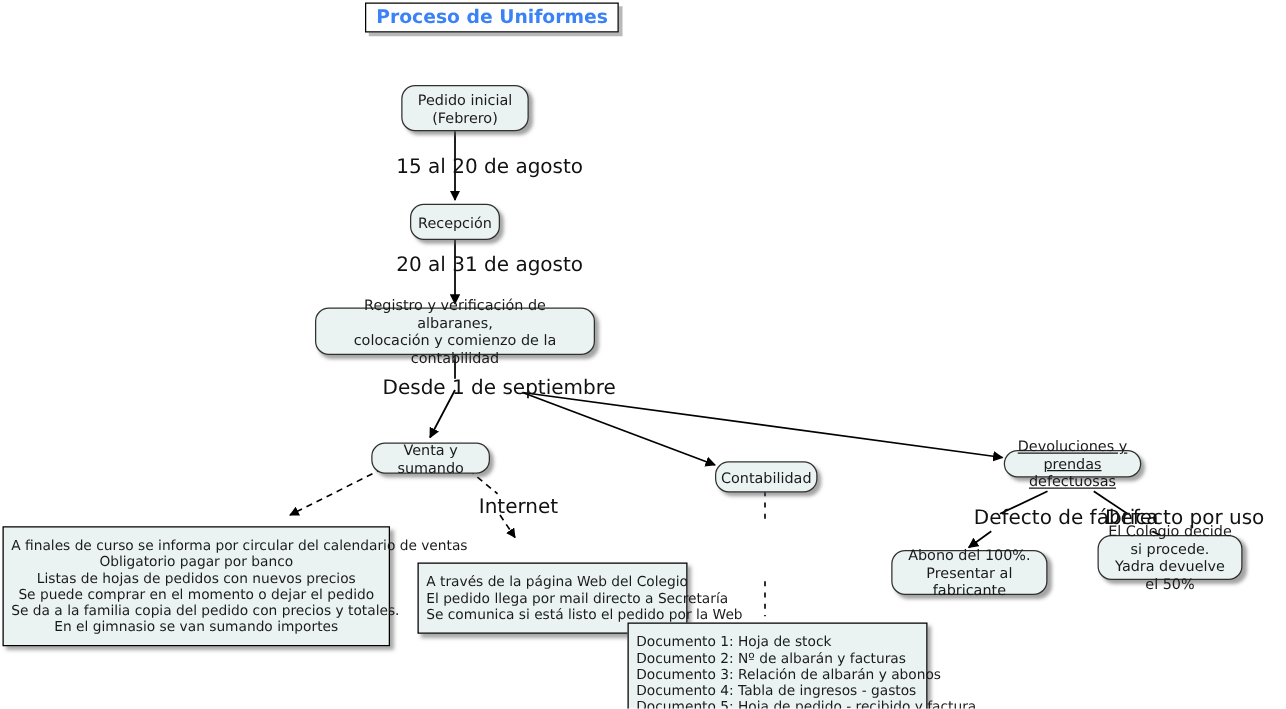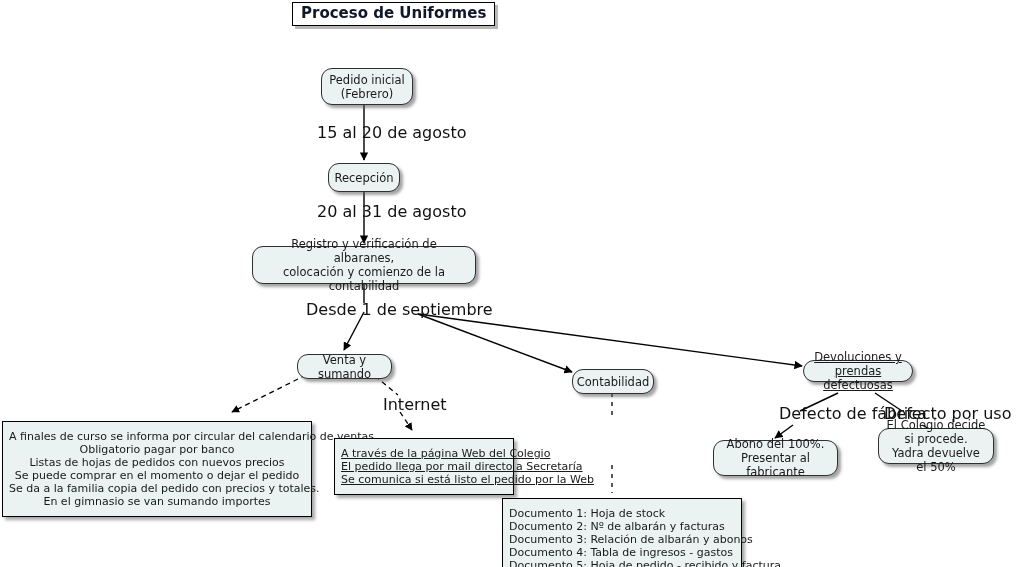--- a/index.html
+++ b/index.html
@@ -32,21 +32,21 @@
     position: absolute;
     box-sizing: border-box;
     background: #ffffff;
     border: 1px solid #000000;
     box-shadow: 3px 3px 0 0 #b8b8b8;
     padding: 2px 8px 3px 8px;
     font-weight: bold;
     font-size: 15px;
     line-height: 17px;
     white-space: nowrap;
-    color: #0f172a;
+    color: #3b82f6;
   }
 
   
   .node {
     position: absolute;
     box-sizing: border-box;
     background: #eaf2f2;
     border: 1.4px solid #303030;
     border-radius: 11px;
     box-shadow: 3px 3px 3px rgba(90,90,90,0.55);
@@ -124,21 +124,21 @@
 
     <line x1="838" y1="393" x2="800" y2="411" stroke="#000000" stroke-width="1.4"></line>
     <line x1="793" y1="425" x2="775" y2="438" stroke="#000000" stroke-width="1.4" marker-end="url(#arrow)"></line>
 
     <line x1="875" y1="393" x2="902" y2="411" stroke="#000000" stroke-width="1.4"></line>
     <line x1="922" y1="425" x2="946" y2="438" stroke="#000000" stroke-width="1.4" marker-end="url(#arrow)"></line>
   </svg>
 
   <div class="title-box" style="left:292px; top:2px;">Proceso de Uniformes</div>
 
-  <div class="node" style="left:321px; top:68px; width:92px; height:37px;">
+  <div class="node" style="left:321px; top:68px; width:102px; height:37px;">
     <div>
       <span>Pedido inicial</span>
       <span>(Febrero)</span>
     </div>
   </div>
 
   <div class="node" style="left:328px; top:163px; width:72px; height:29px;">
     <div>
       <span>Recepción</span>
     </div>
@@ -186,21 +186,21 @@
 
   <div class="note" style="left:2px; top:421px; width:310px;">
     <div>A finales de curso se informa por circular del calendario de ventas</div>
     <div>Obligatorio pagar por banco</div>
     <div>Listas de hojas de pedidos con nuevos precios</div>
     <div>Se puede comprar en el momento o dejar el pedido</div>
     <div>Se da a la familia copia del pedido con precios y totales.</div>
     <div>En el gimnasio se van sumando importes</div>
   </div>
 
-  <div class="note" style="left:334px; top:438px; width:180px;text-decoration:underline;">
+  <div class="note" style="left:334px; top:450px; width:216px;">
     <div>A través de la página Web del Colegio</div>
     <div>El pedido llega por mail directo a Secretaría</div>
     <div>Se comunica si está listo el pedido por la Web</div>
   </div>
 
   <div class="note left-align" style="left:502px; top:498px; width:240px;">
     <div>Documento 1: Hoja de stock</div>
     <div>Documento 2: Nº de albarán y facturas</div>
     <div>Documento 3: Relación de albarán y abonos</div>
     <div>Documento 4: Tabla de ingresos - gastos</div>

